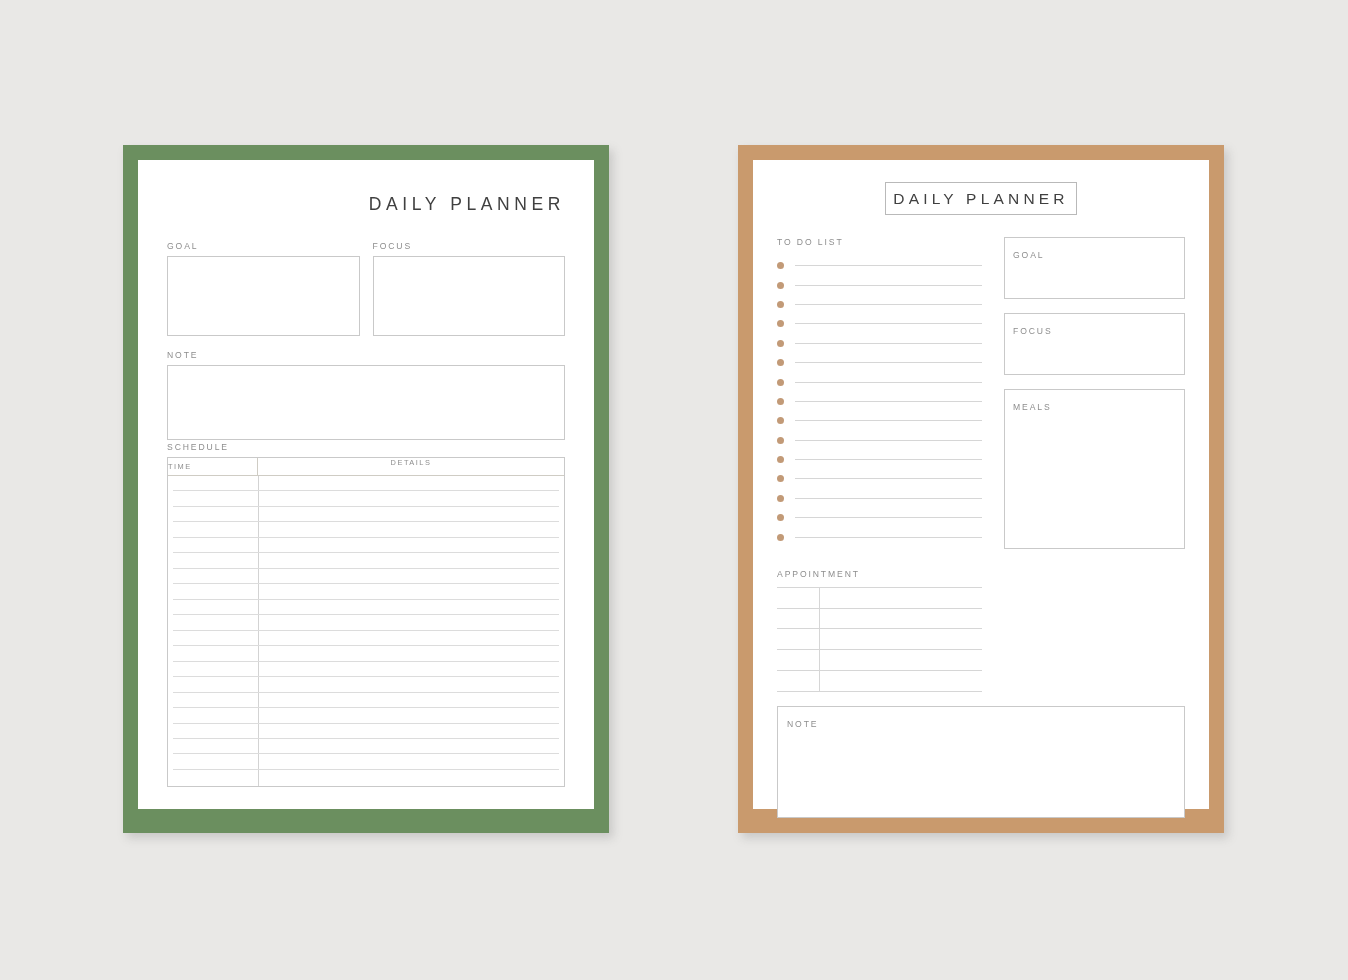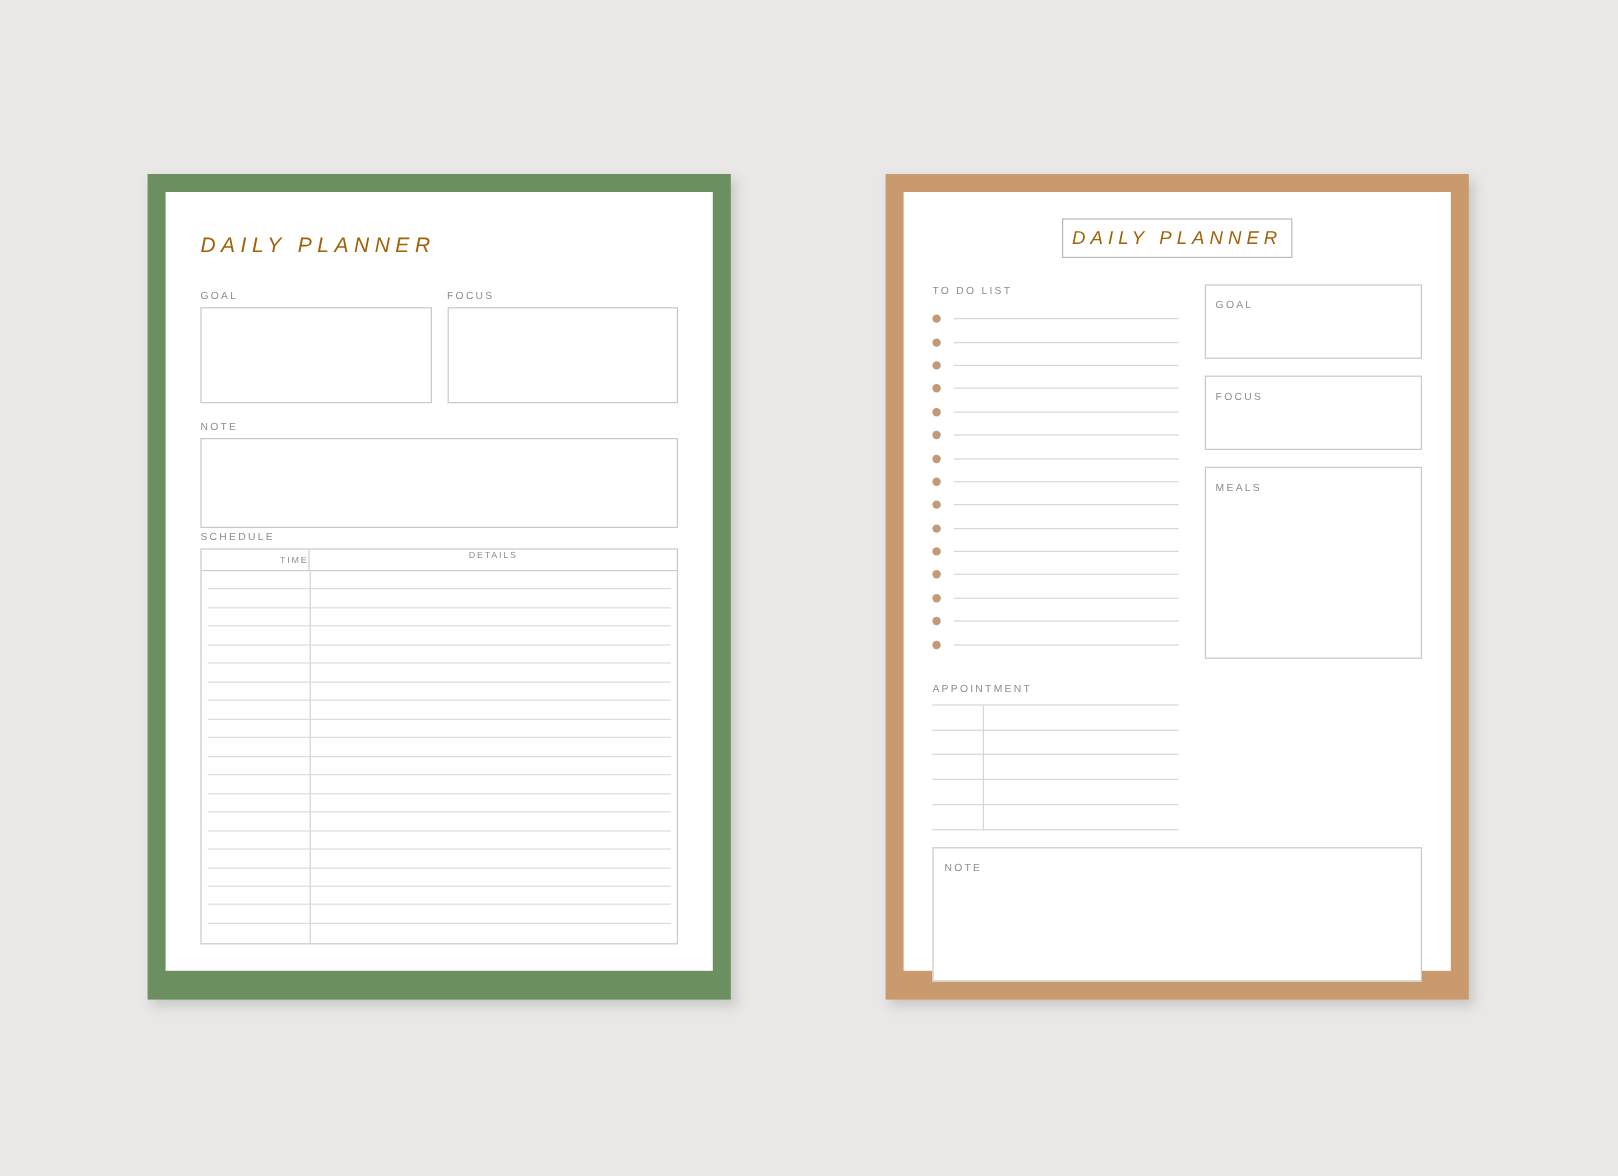--- a/index.html
+++ b/index.html
@@ -45,26 +45,25 @@
   .sheet {
     box-sizing: border-box;
     width: 100%;
     height: 100%;
     background: #ffffff;
     position: relative;
   }
 
   
   .title-plain {
-    text-align: left;
+    text-align: right;
     font-size: 17.5px;
     letter-spacing: 4.6px;
-    color: #a16207;
+    color: #404040;
     font-weight: 400;
-    font-style: italic;
   }
   .field-label {
     font-size: 8.6px;
     letter-spacing: 1.9px;
     color: #8d8d8d;
     font-weight: 400;
     text-transform: uppercase;
     white-space: nowrap;
   }
   .box-outline {
@@ -104,21 +103,21 @@
     display: flex;
     height: 17px;
     border-bottom: 1.5px solid #cfccc4;
     position: relative;
   }
   .sched-head-time {
     width: 90px;
     flex: none;
     display: flex;
     align-items: center;
-    justify-content: flex-end;
+    justify-content: flex-start;
     border-right: 1px solid #cfccc4;
     box-sizing: border-box;
   }
   .sched-head-details {
     flex: 1;
     display: flex;
     align-items: flex-start;
     justify-content: center;
   }
   .sched-head .field-label { font-size: 7.4px; letter-spacing: 1.5px; color: #8d8d8d; }

